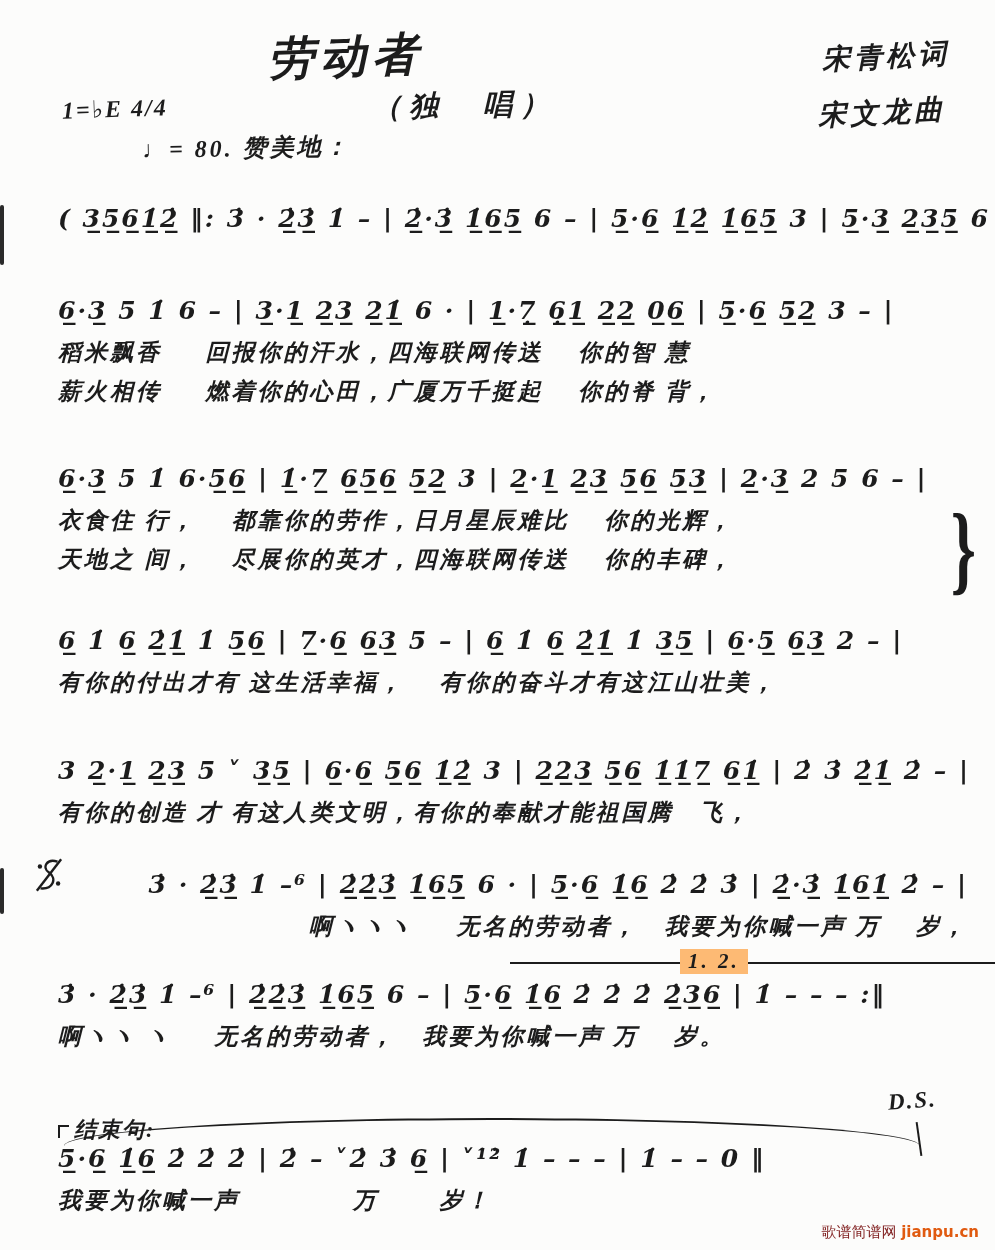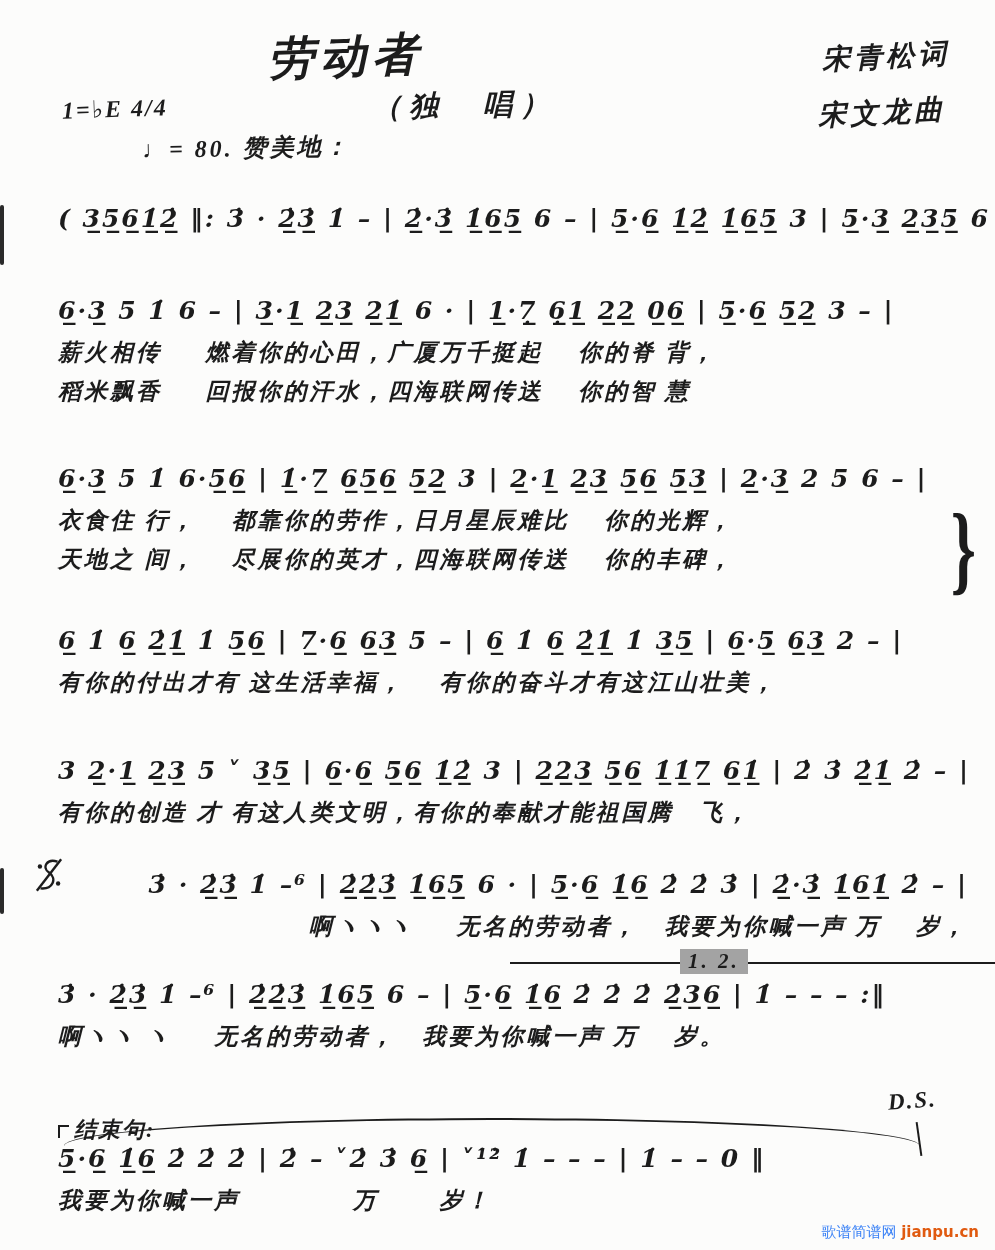--- a/index.html
+++ b/index.html
@@ -12,38 +12,38 @@
   .credit{font-size:28px;letter-spacing:4px;transform:rotate(-3deg);}
   .keysig{font-size:24px;letter-spacing:2px;transform:rotate(-2deg);}
   .tempo{font-size:24px;letter-spacing:3px;transform:rotate(-1deg);}
   .system{position:absolute;left:58px;width:910px;}
   .music{font-family:"DejaVu Serif","Liberation Serif",serif;font-style:italic;font-weight:bold;
          font-size:25px;letter-spacing:2px;white-space:pre;line-height:1.55;}
   .lyric{font-size:23px;font-style:italic;font-weight:bold;letter-spacing:3px;
          white-space:pre;line-height:1.55;margin-top:4px;}
   .volta{position:absolute;top:-14px;left:452px;width:486px;height:18px;
          border-top:2px solid #1c1c1c;border-right:2px solid #1c1c1c;}
-  .volta-label{position:absolute;top:-15px;left:170px;padding:0 8px;background:#a3a3a3;
+  .volta-label{position:absolute;top:-15px;left:170px;padding:0 8px;background:#fdba74;
          font-size:21px;font-style:italic;font-weight:bold;letter-spacing:3px;text-align:right;}
   .ds{position:absolute;top:112px;left:830px;font-size:23px;font-style:italic;
       font-weight:bold;letter-spacing:2px;transform:rotate(-4deg);}
   .brace{position:absolute;top:52px;right:-8px;font-size:64px;font-weight:bold;
          transform:scaleY(1.55);font-style:normal;}
   .arc{position:absolute;top:-22px;left:6px;width:856px;height:26px;
        border-top:2px solid #1c1c1c;border-radius:50% 50% 0 0 / 100% 100% 0 0;}
   .arc-hook{position:absolute;top:-18px;left:860px;width:2px;height:34px;background:#1c1c1c;
        transform:rotate(-8deg);}
   .ending-label{position:absolute;top:-40px;left:0;font-size:22px;font-style:italic;
        font-weight:bold;letter-spacing:2px;margin-top:15px;}
   .corner{display:inline-block;width:9px;height:11px;border-left:2px solid #1c1c1c;
        border-top:2px solid #1c1c1c;margin-right:5px;vertical-align:middle;}
   .segno{position:absolute;left:-36px;top:-8px;}
   .wm{position:absolute;right:16px;bottom:8px;font-family:"DejaVu Sans","Liberation Sans",sans-serif;
       font-size:15px;}
-  .wm-site{color:#3b82f6;}
+  .wm-site{color:#7f1d1d;}
   .wm-url{color:#e05a10;font-weight:bold;}
   .artifact{position:absolute;left:0;width:4px;background:#2a2a2a;border-radius:2px;}
 </style>
 </head>
 <body>
 
 <div class="page">
 
   <div class="artifact" style="top:205px;height:60px;"></div>
   <div class="artifact" style="top:868px;height:46px;"></div>
@@ -54,22 +54,22 @@
   <div class="abs hw credit" style="left:818px;top:94px;">宋文龙曲</div>
   <div class="abs hw keysig" style="left:62px;top:94px;">1=♭E 4/4</div>
   <div class="abs hw tempo" style="left:142px;top:132px;">♩= 80.  赞美地：</div>
 
   <div class="system" style="top:200px;">
     <div class="music">( 3̲5̲6̲1̲̇2̲̇ ‖: 3̇ · 2̲̇3̲̇ 1̇ – | 2̲̇·3̲̇ 1̲̇6̲5̲ 6 – | 5̲·6̲ 1̲̇2̲̇ 1̲̇6̲5̲ 3 | 5̲·3̲ 2̲3̲5̲ 6 – ) |</div>
   </div>
 
   <div class="system" style="top:292px;">
     <div class="music">6̲·3̲ 5 1̇ 6 – | 3̲·1̲ 2̲3̲ 2̲1̲̇ 6 · | 1̲·7̲̣ 6̲̣1̲ 2̲2̲ 0̲6̲ | 5̲·6̲ 5̲2̲ 3 – |</div>
+    <div class="lyric">稻米飘香　  回报你的汗水，四海联网传送　 你的智 慧</div>
     <div class="lyric">薪火相传　  燃着你的心田，广厦万千挺起　 你的脊 背，</div>
-    <div class="lyric">稻米飘香　  回报你的汗水，四海联网传送　 你的智 慧</div>
   </div>
 
   <div class="system" style="top:460px;">
     <div class="music">6̲·3̲ 5 1̇ 6·5̲6̲ | 1̲̇·7̲ 6̲5̲6̲ 5̲2̲ 3 | 2̲·1̲ 2̲3̲ 5̲6̲ 5̲3̲ | 2̲·3̲ 2 5 6 – |</div>
     <div class="lyric">衣食住 行，　 都靠你的劳作，日月星辰难比　 你的光辉，</div>
     <div class="lyric">天地之 间，　 尽展你的英才，四海联网传送　 你的丰碑，</div>
     <div class="brace hw">}</div>
   </div>
 
   <div class="system" style="top:622px;">

